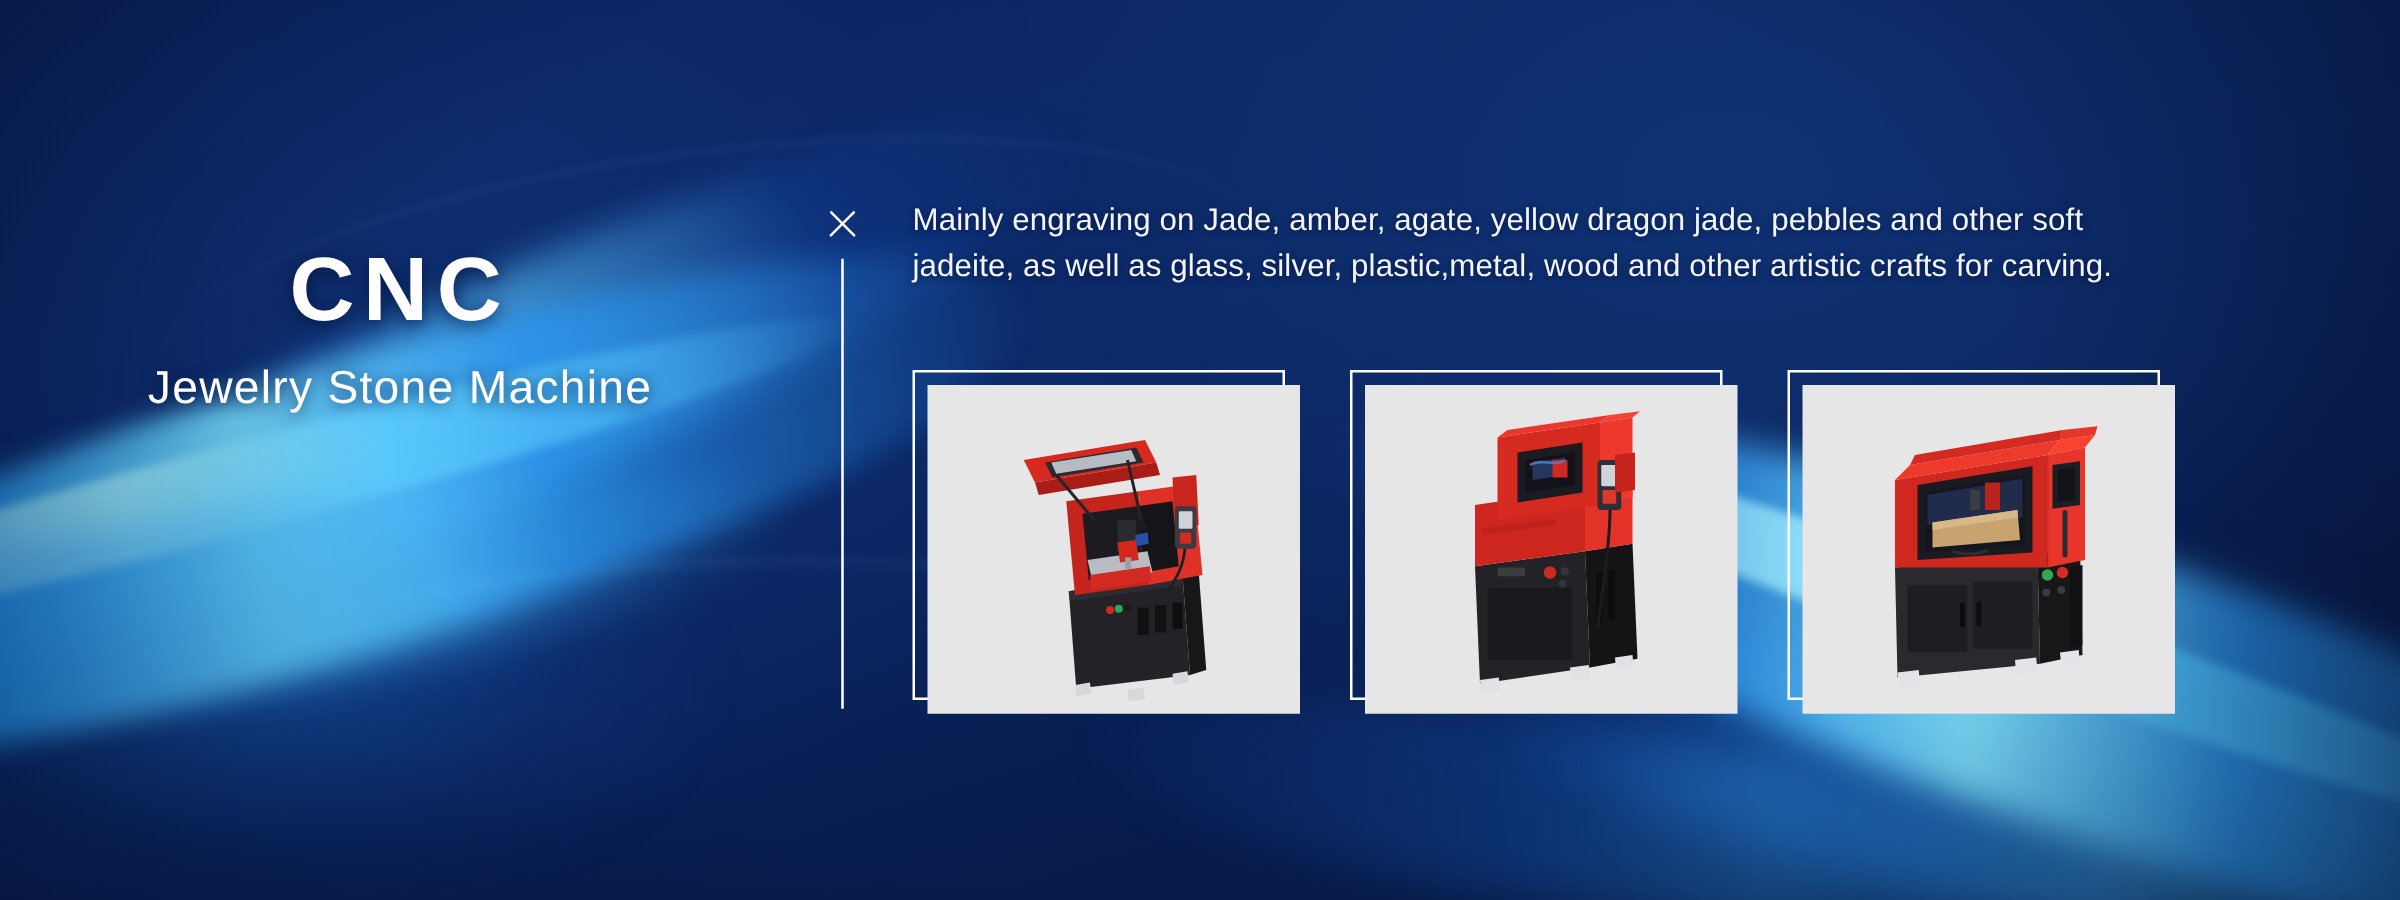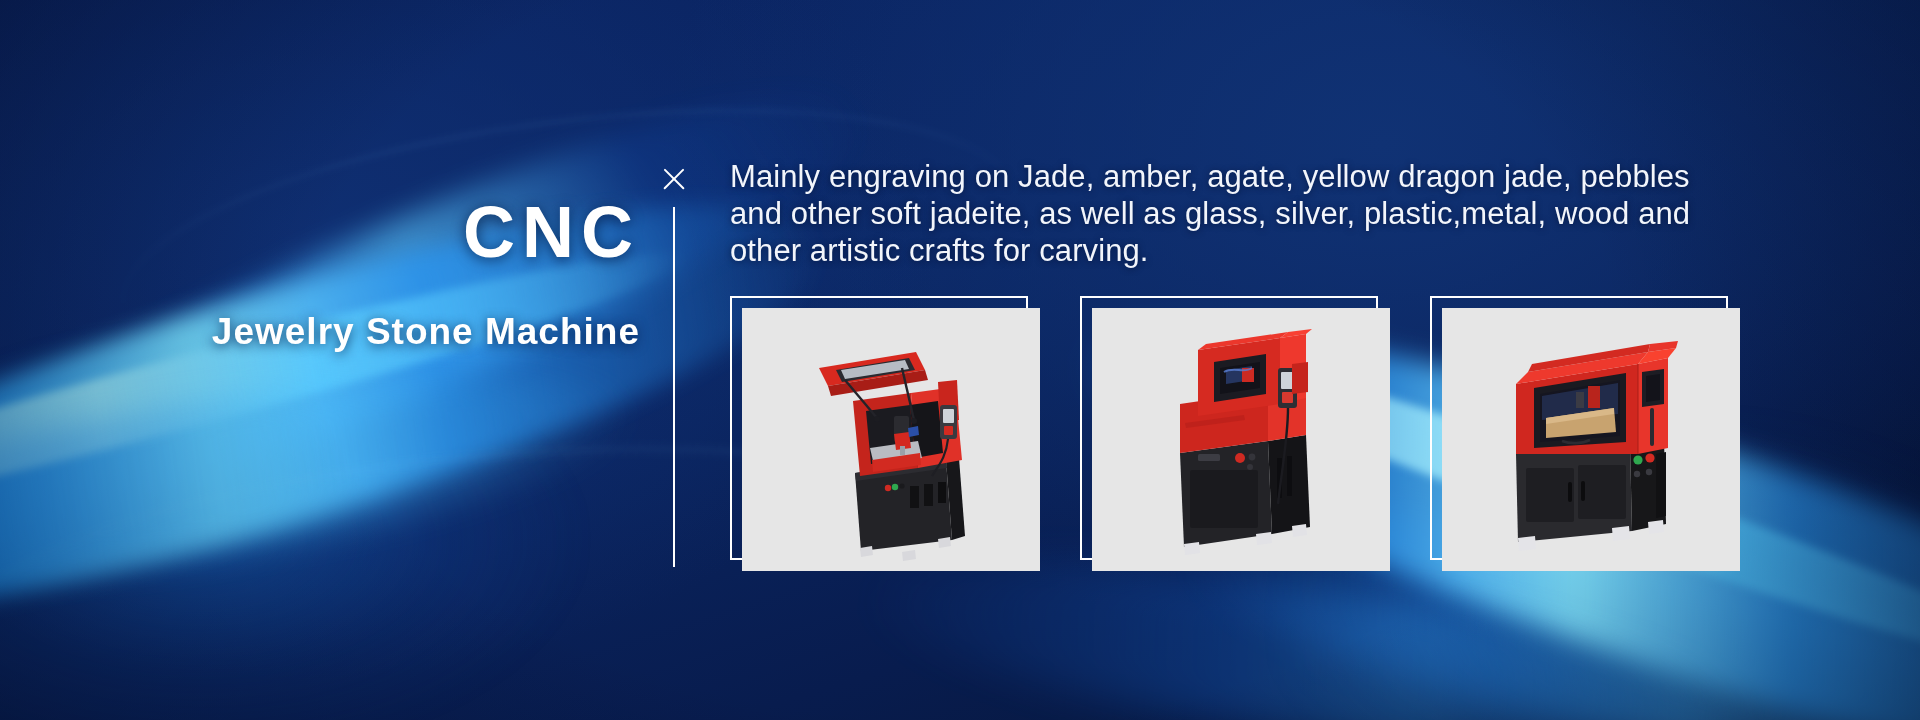--- a/index.html
+++ b/index.html
@@ -135,37 +135,37 @@
   .vignette {
     position:absolute; inset:0;
     background:radial-gradient(ellipse 1250px 760px at 50% 45%, rgba(0,0,0,0) 52%, rgba(2,10,35,0.55) 100%);
   }
 
   
   #headline {
     position:absolute;
     left:0; top:192px;
     width:640px;
-    text-align:right;
+    text-align:center;
     z-index:6;
   }
   .title-line {
     color:#ffffff;
     font-size:72px;
     font-weight:bold;
     line-height:80px;
     letter-spacing:7px;
     text-shadow:0 2px 14px rgba(0,20,60,0.75);
     white-space:nowrap;
   }
   .subtitle {
-    margin-top:38px;
+    margin-top:16px;
     color:#ffffff;
     font-size:37px;
-    font-weight:bold;
+    font-weight:normal;
     letter-spacing:1px;
     line-height:44px;
     text-shadow:0 2px 12px rgba(0,25,70,0.8);
     white-space:nowrap;
   }
 
   
   #divider {
     position:absolute;
     left:656px; top:165px;
@@ -192,21 +192,21 @@
     width:2.4px; height:360px;
     background:#ffffff;
   }
 
   
   #description {
     position:absolute;
     left:730px; top:158px;
     width:1010px;
     color:#f2f5fb;
-    font-size:31px;
+    font-size:25px;
     line-height:37px;
     letter-spacing:0.1px;
     text-shadow:0 1px 6px rgba(0,15,50,0.7);
     z-index:6;
   }
 
   
   #cards {
     position:absolute;
     left:730px; top:296px;

